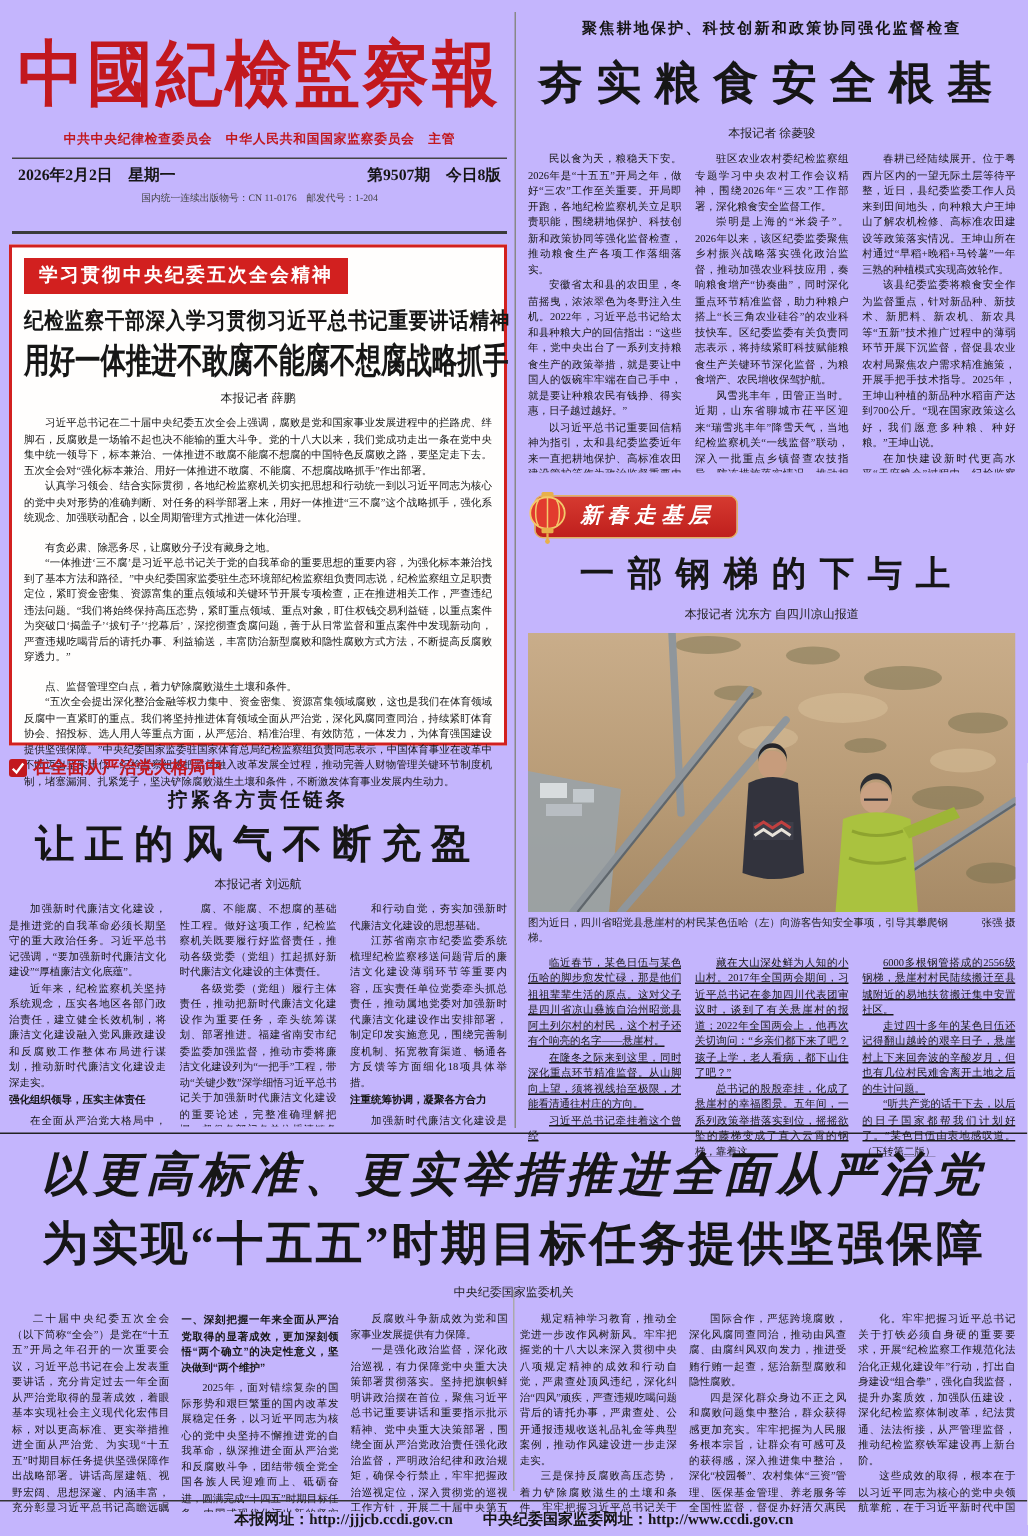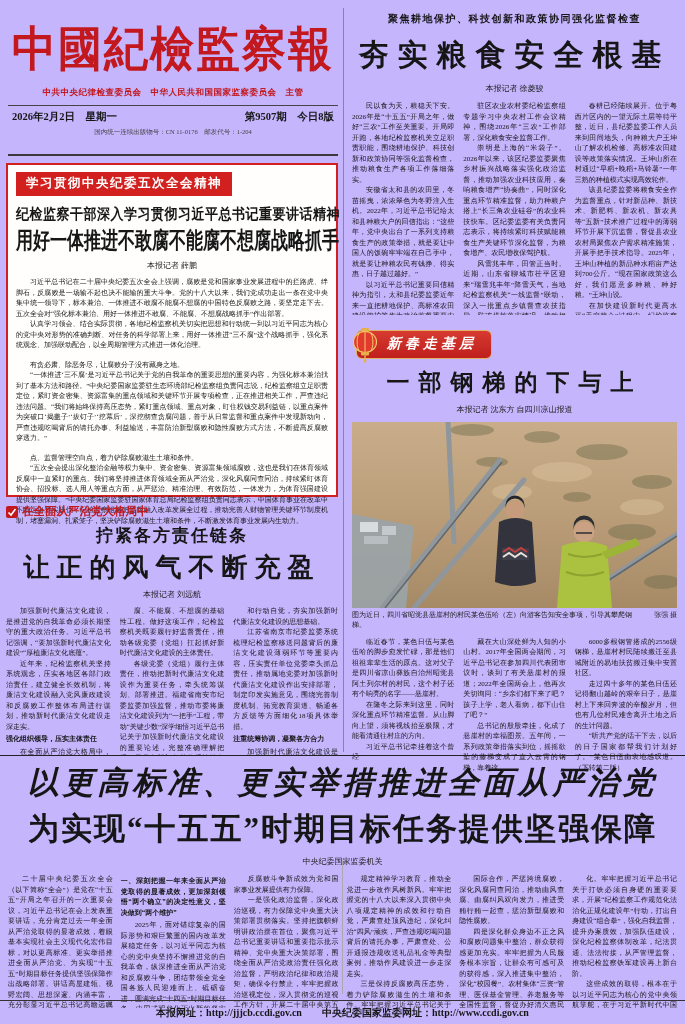--- a/index.html
+++ b/index.html
@@ -41,40 +41,40 @@
   .p-headline{font-size:17px;font-weight:900;text-align:center;margin-top:6px;transform:scaleY(1.35);
               font-family:"Liberation Sans",sans-serif;white-space:nowrap;}
   .redbox .byline{margin-top:8px;}
   .redbox .cols{margin-top:6px;flex-direction:column;}
   .redbox .col{height:206px;}
 
   
   .culture{position:absolute;left:6px;top:504px;width:332px;}
   .c-kicker{display:flex;align-items:center;gap:4px;color:#c2181e;font-size:11.5px;font-weight:bold;
             font-family:"Liberation Sans",sans-serif;}
-  .c-shoulder{font-size:17px;font-weight:bold;text-align:center;letter-spacing:2px;margin-top:5px;}
+  .c-shoulder{font-size:13px;font-weight:bold;text-align:center;letter-spacing:2px;margin-top:5px;}
   .c-headline{font-size:26px;font-weight:bold;text-align:center;letter-spacing:7px;margin-top:3px;white-space:nowrap;}
   .culture .byline{margin-top:4px;font-family:Liberation Serif, serif;}
   .culture .cols{margin-top:6px;}
   .culture .col{height:150px;}
 
   
   .ladder{position:absolute;left:352px;top:330px;width:325px;}
   .badge-spring{position:relative;display:inline-flex;align-items:center;margin-left:4px;}
   .badge-pill{background:linear-gradient(#d63a30,#bf1f1d);border:1.5px solid #e2b264;border-radius:6px;
               color:#fff;font-size:14px;font-weight:bold;font-style:italic;letter-spacing:4px;
               padding:4px 14px 5px 30px;}
   .badge-lantern{position:absolute;left:-6px;top:-3px;}
   .l-headline{font-size:23px;font-weight:bold;text-align:center;letter-spacing:9px;margin-top:8px;white-space:nowrap;}
   .ladder .byline{margin-top:6px;}
   .photo{margin-top:7px;width:325px;height:186px;display:block;}
   .caption{display:flex;font-size:7px;line-height:1.4;margin-top:3px;color:#222;}
   .caption .cap-text{flex:1;}
   .caption .cap-credit{margin-left:10px;white-space:nowrap;}
-  .ladder .cols{margin-top:6px;}
+  .ladder .cols{margin-top:6px;text-decoration:underline;}
   .ladder .col{height:134px;}
 
   
   .bottomrule{position:absolute;left:0;top:755px;width:685px;border-top:1.5px solid #222;}
   .plenum{position:absolute;left:8px;top:762px;width:669px;}
   .b-headline1{font-size:31px;font-weight:bold;text-align:center;letter-spacing:4px;white-space:nowrap;font-style:italic;}
   .b-headline2{font-size:31px;font-weight:bold;text-align:center;letter-spacing:2px;margin-top:4px;white-space:nowrap;}
   .plenum .byline{margin-top:6px;}
   .plenum .cols{margin-top:7px;gap:8px;}
   .plenum .col{height:134px;}

